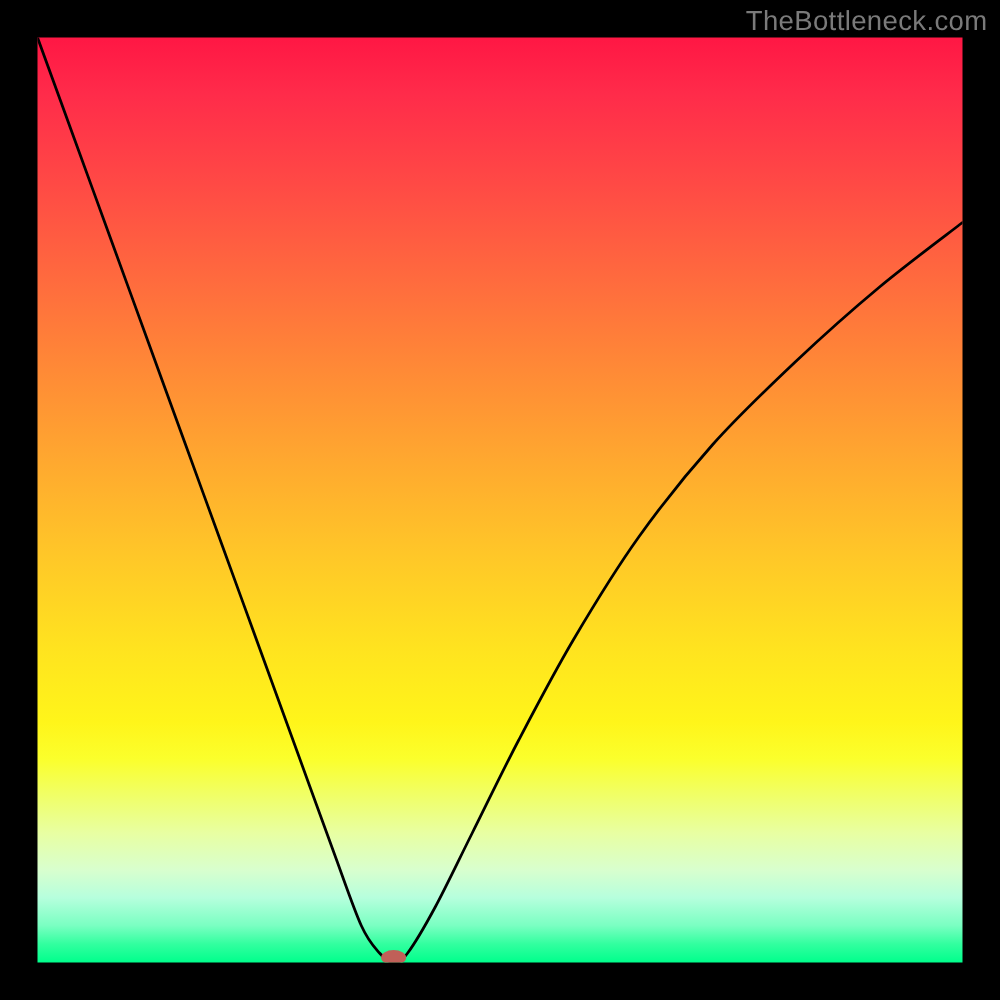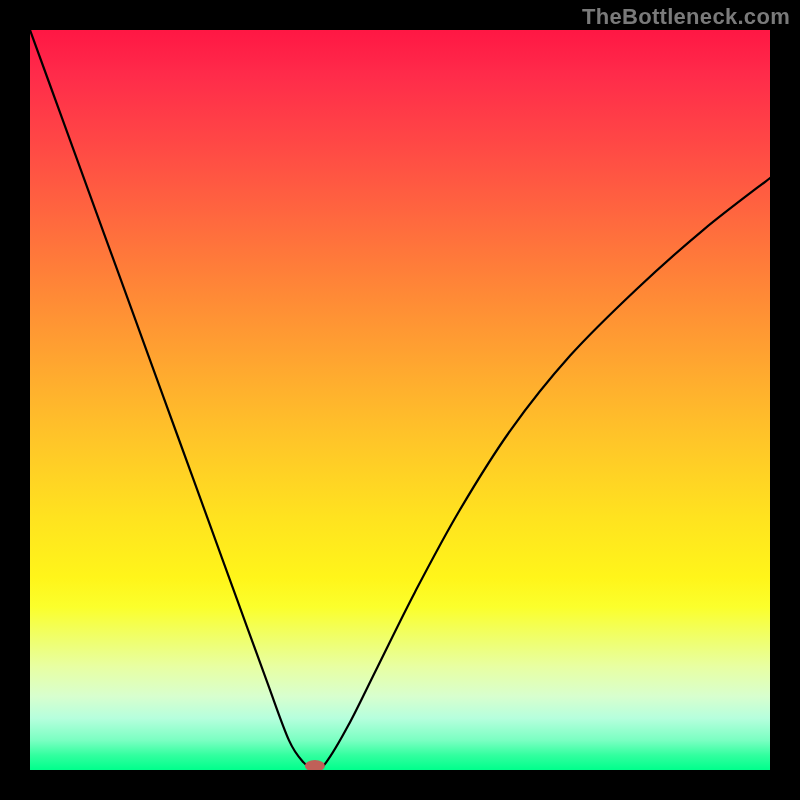--- a/index.html
+++ b/index.html
@@ -48,21 +48,21 @@
     inset: 0;
     width: 100%;
     height: 100%;
   }
   .watermark {
     position: absolute;
     top: 4px;
     right: 10px;
     color: #7a7a7a;
     font-size: 22px;
-    font-weight: 700;
+    font-weight: 400;
     letter-spacing: 0.3px;
     user-select: none;
   }
 </style>
 </head>
 <body>
 
 <div class="frame">
   <div class="plot">
     <svg viewBox="0 0 740 740" preserveAspectRatio="none">

